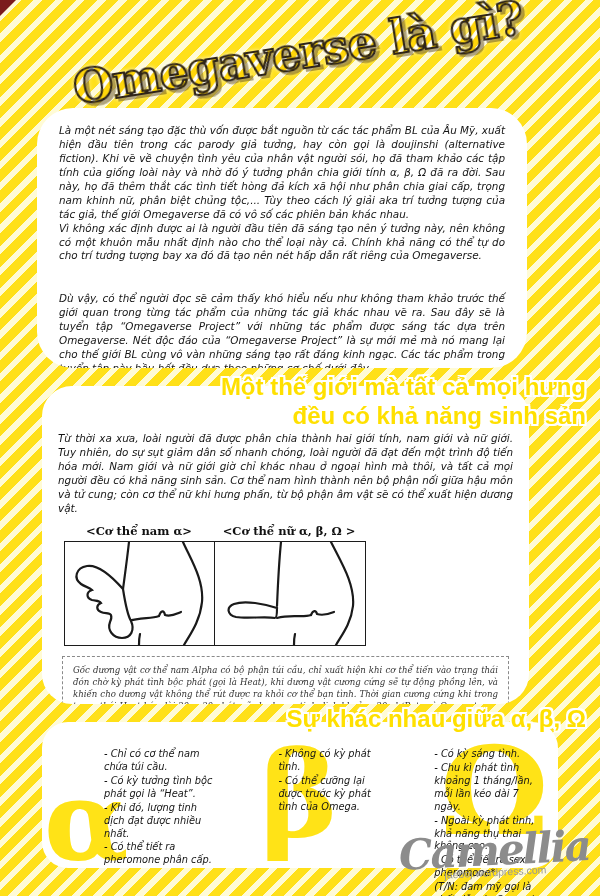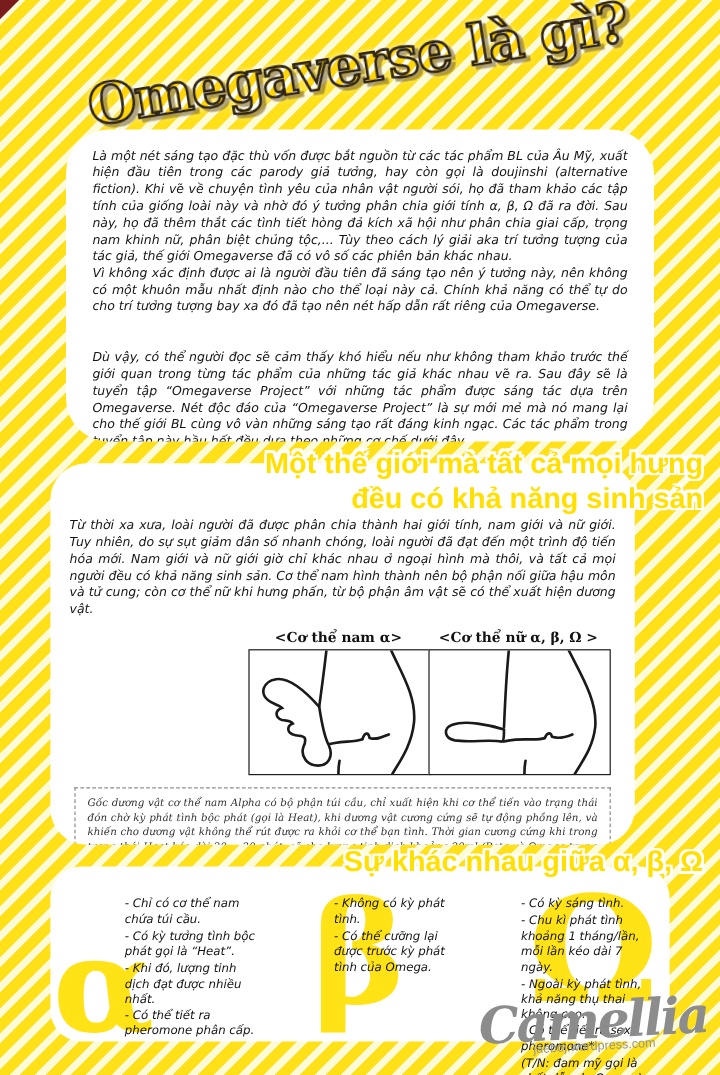--- a/index.html
+++ b/index.html
@@ -24,21 +24,21 @@
     letter-spacing:-1px;white-space:nowrap;
     background:repeating-linear-gradient(135deg,#ffd60a 0 6px,#fffdf2 6px 10px);
     -webkit-background-clip:text;background-clip:text;
     color:transparent;
     -webkit-text-stroke:2.2px #2e2418;
     filter:drop-shadow(3px 3px 0 rgba(80,55,0,.45)) drop-shadow(0 0 2px rgba(255,255,255,.8));
     z-index:3;
   }
   
   .card{position:absolute;background:#ffffff;overflow:hidden;}
-  .card1{left:55px;top:108px;width:490px;height:260px;border-radius:36px;padding:16px 22px 8px;box-sizing:border-box;}
+  .card1{left:37px;top:108px;width:490px;height:260px;border-radius:36px;padding:16px 22px 8px;box-sizing:border-box;}
   .card2{left:42px;top:386px;width:487px;height:318px;border-radius:30px;padding:46px 16px 0;box-sizing:border-box;}
   .card3{left:42px;top:722px;width:516px;height:146px;border-radius:26px;padding:26px 14px 0;box-sizing:border-box;overflow:visible;}
   
   .body-text{
     font-style:italic;font-size:10.4px;line-height:1.34;color:#141414;
     text-align:justify;margin:0;
   }
   .card1 .body-text{margin-bottom:0;}
   .para-gap{margin-top:29px;}
   
@@ -46,21 +46,21 @@
     position:absolute;right:14px;text-align:right;z-index:4;
     font-family:"Liberation Sans",sans-serif;font-weight:bold;
     font-size:24px;line-height:1.22;color:#ffe000;
     text-shadow:-2px -2px 0 #fff,2px -2px 0 #fff,-2px 2px 0 #fff,2px 2px 0 #fff,
                  0 -2px 0 #fff,0 2px 0 #fff,-2px 0 0 #fff,2px 0 0 #fff;
     margin:0;
   }
   .heading2{top:372px;}
   .heading3{top:704px;}
   
-  .diagrams{display:flex;justify-content:flex-end;margin-top:8px;padding:0 6px;}
+  .diagrams{display:flex;justify-content:flex-start;margin-top:8px;padding:0 6px;}
   .figure{width:150px;}
   .figcap{
     text-align:center;font-family:"DejaVu Serif",serif;font-weight:bold;
     font-size:11.5px;color:#111;margin-bottom:3px;white-space:nowrap;
   }
   .figbox{border:1.6px solid #1c1c1c;background:#fff;display:block;}
   
   .note{
     margin:10px 4px 0;border:1.5px dashed #8a8a8a;
     padding:7px 10px;box-sizing:border-box;

